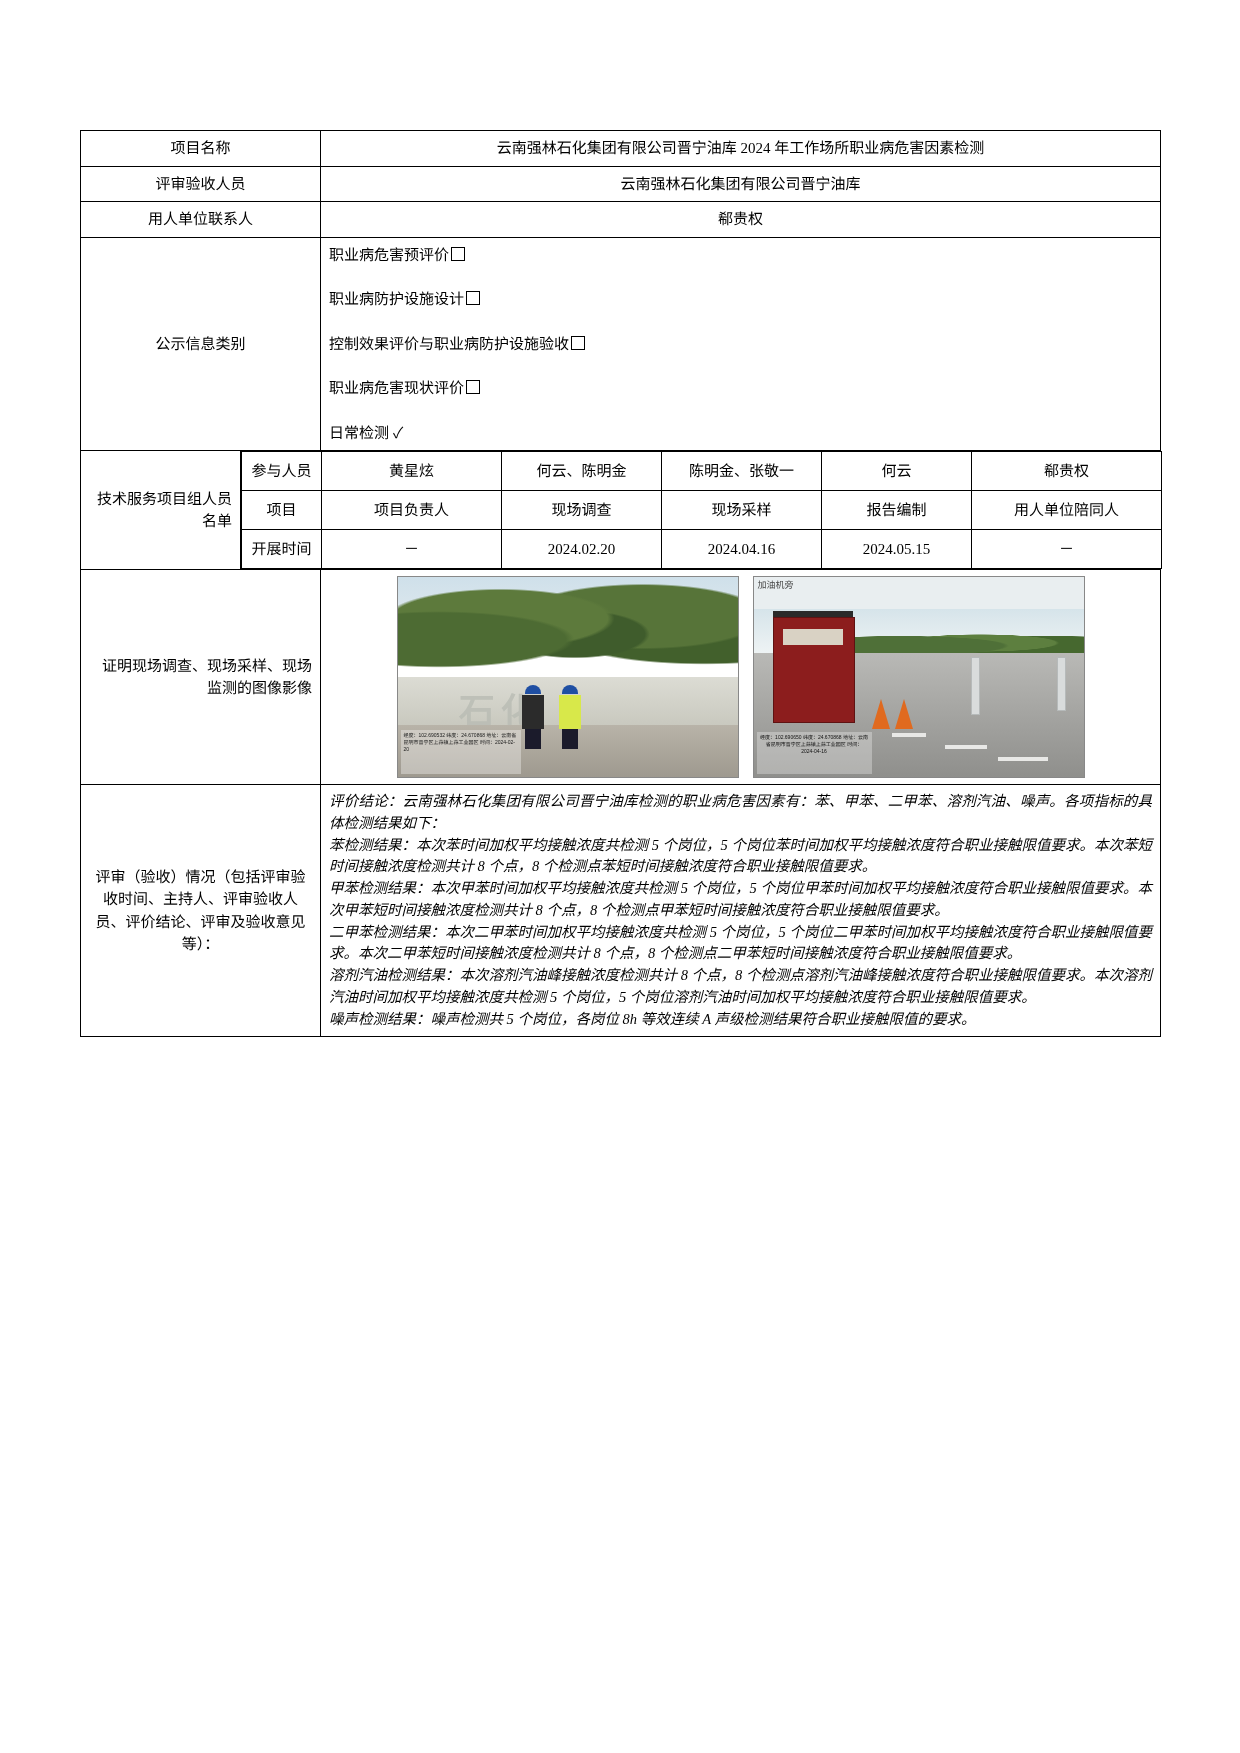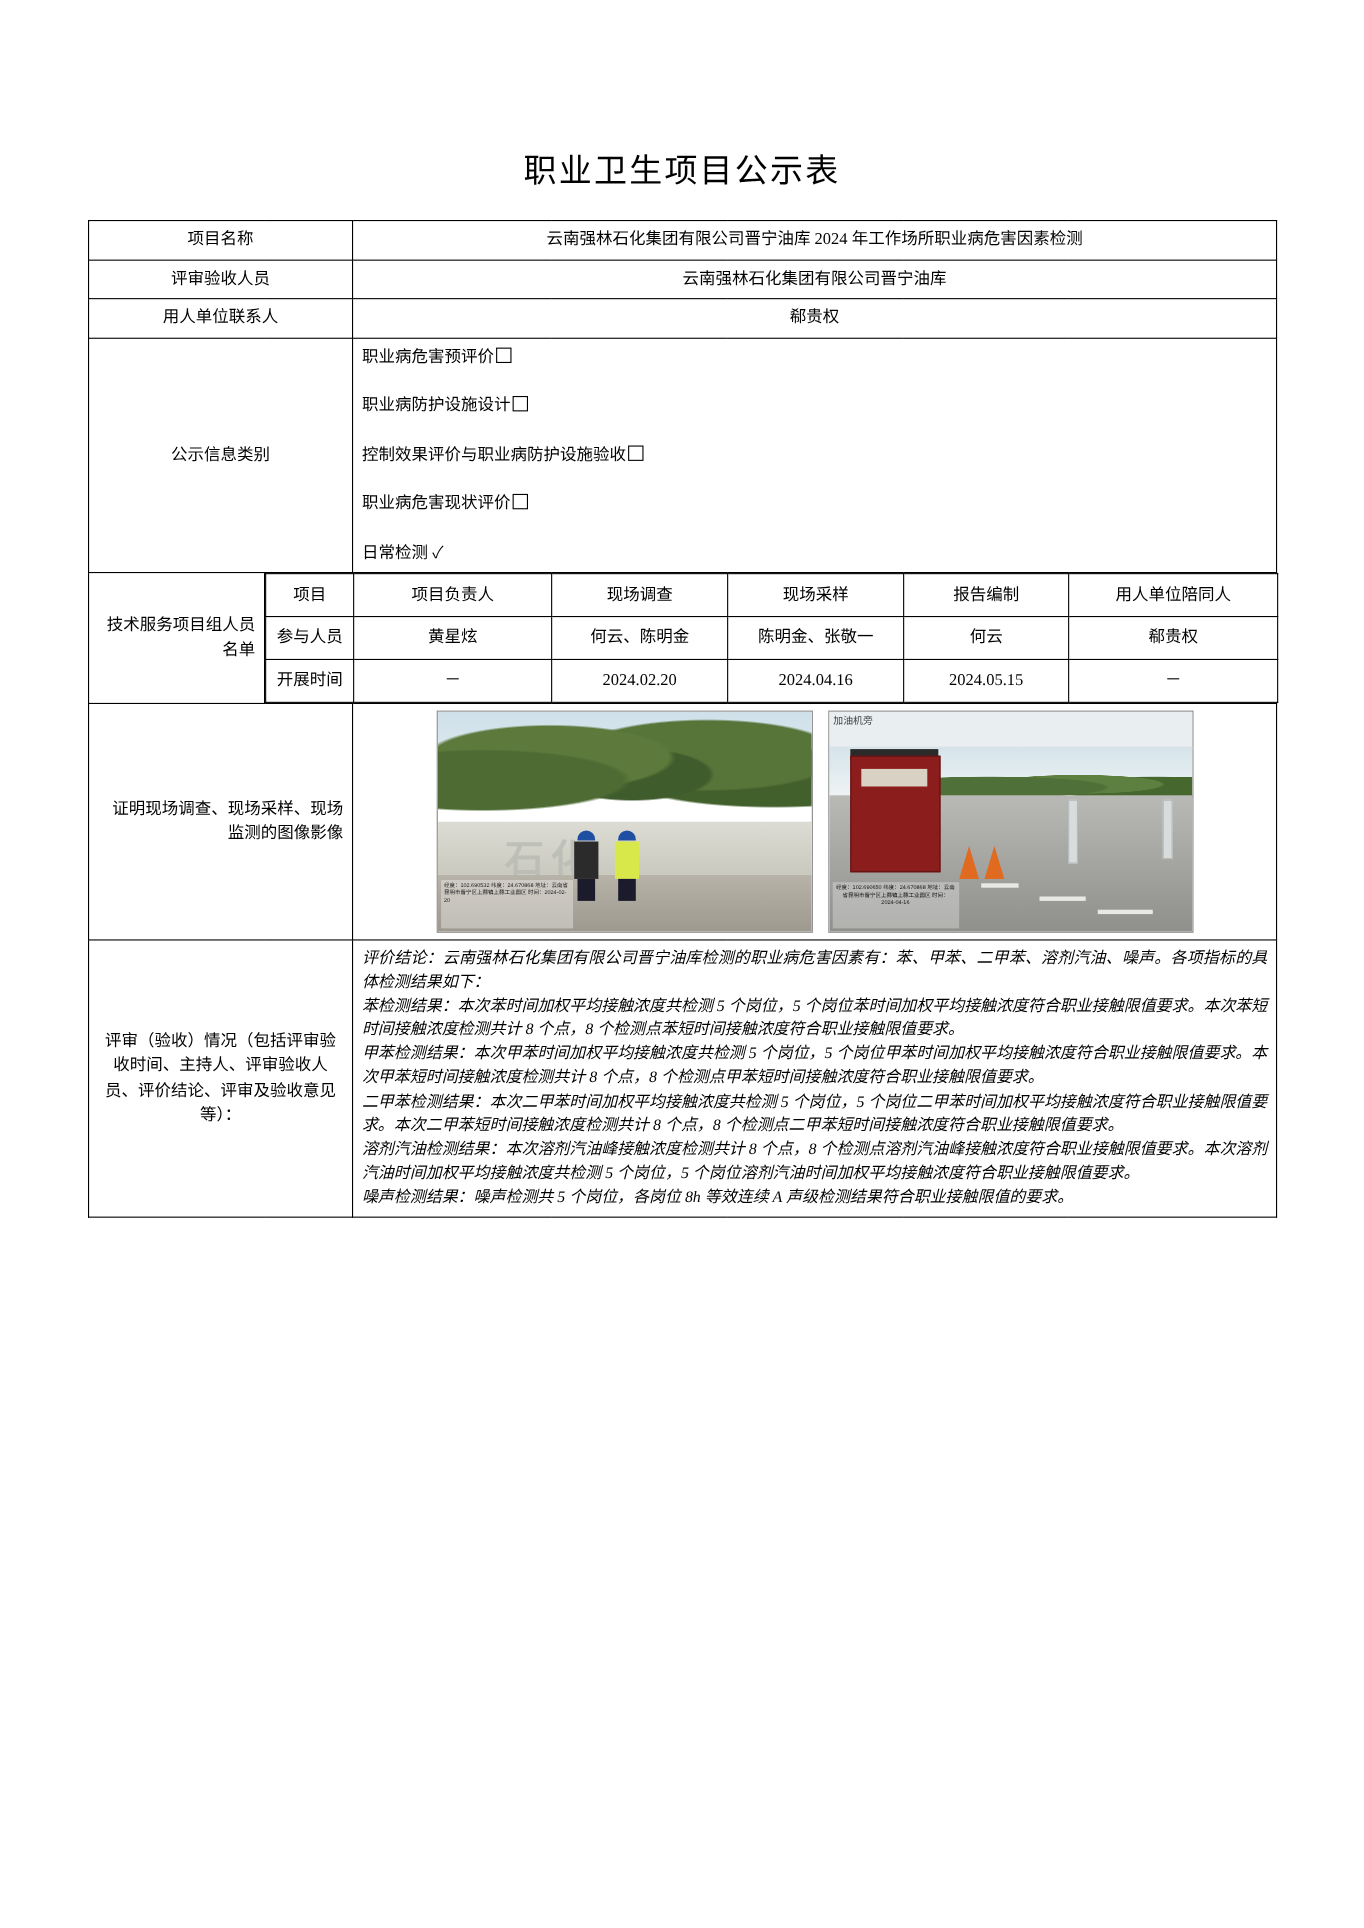--- a/index.html
+++ b/index.html
@@ -197,21 +197,20 @@
   }
   .dash-cell {
     text-align: center;
   }
 </style>
 </head>
 <body>
 
 <div class="page">
 
-  <h1 class="doc-title">职业卫生项目公示表</h1>
 
   <table class="main">
     <colgroup>
       <col style="width:160px">
       <col style="width:80px">
       <col style="width:180px">
       <col style="width:160px">
       <col style="width:160px">
       <col style="width:150px">
       <col style="width:190px">
@@ -262,34 +261,34 @@
           <colgroup>
             <col style="width:80px">
             <col style="width:180px">
             <col style="width:160px">
             <col style="width:160px">
             <col style="width:150px">
             <col style="width:190px">
           </colgroup>
           <tbody>
                 <tr>
+            <td>参与人员</td>
+            <td>黄星炫</td>
+            <td>何云、陈明金</td>
+            <td>陈明金、张敬一</td>
+            <td>何云</td>
+            <td>郗贵权</td>
+          </tr>
+          <tr>
             <td>项目</td>
             <td>项目负责人</td>
             <td>现场调查</td>
             <td>现场采样</td>
             <td>报告编制</td>
             <td>用人单位陪同人</td>
-          </tr>
-          <tr>
-            <td>参与人员</td>
-            <td>黄星炫</td>
-            <td>何云、陈明金</td>
-            <td>陈明金、张敬一</td>
-            <td>何云</td>
-            <td>郗贵权</td>
           </tr>
           <tr>
             <td>开展时间</td>
             <td>－</td>
             <td>2024.02.20</td>
             <td>2024.04.16</td>
             <td>2024.05.15</td>
             <td>－</td>
           </tr>
         </tbody>

